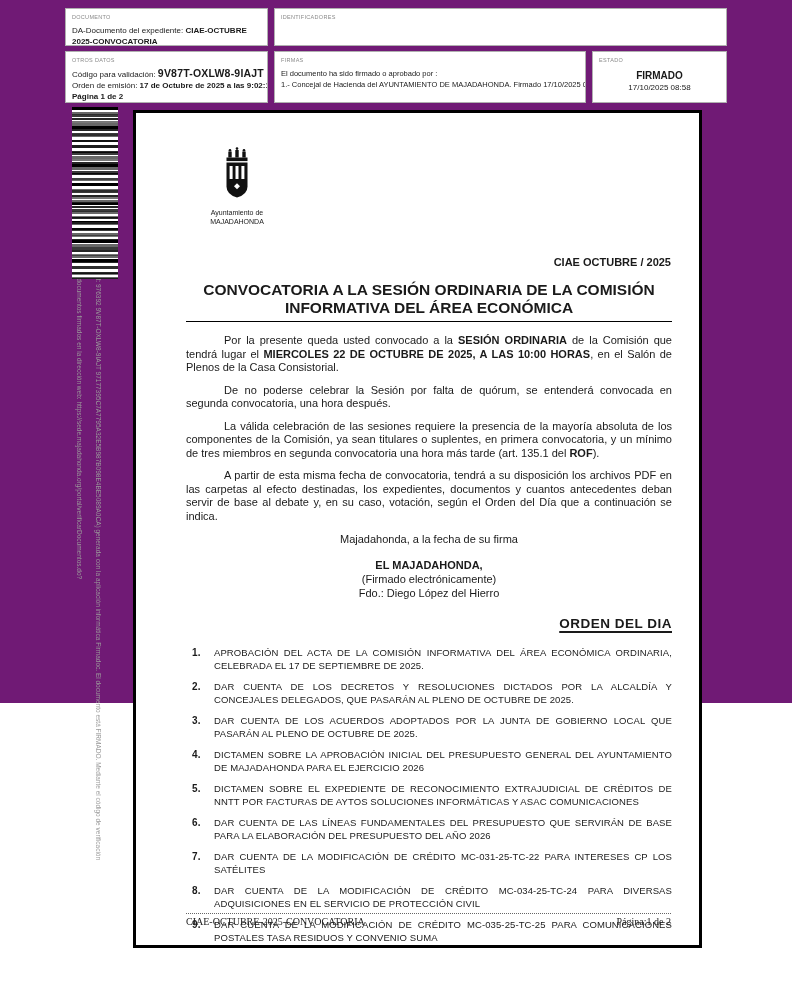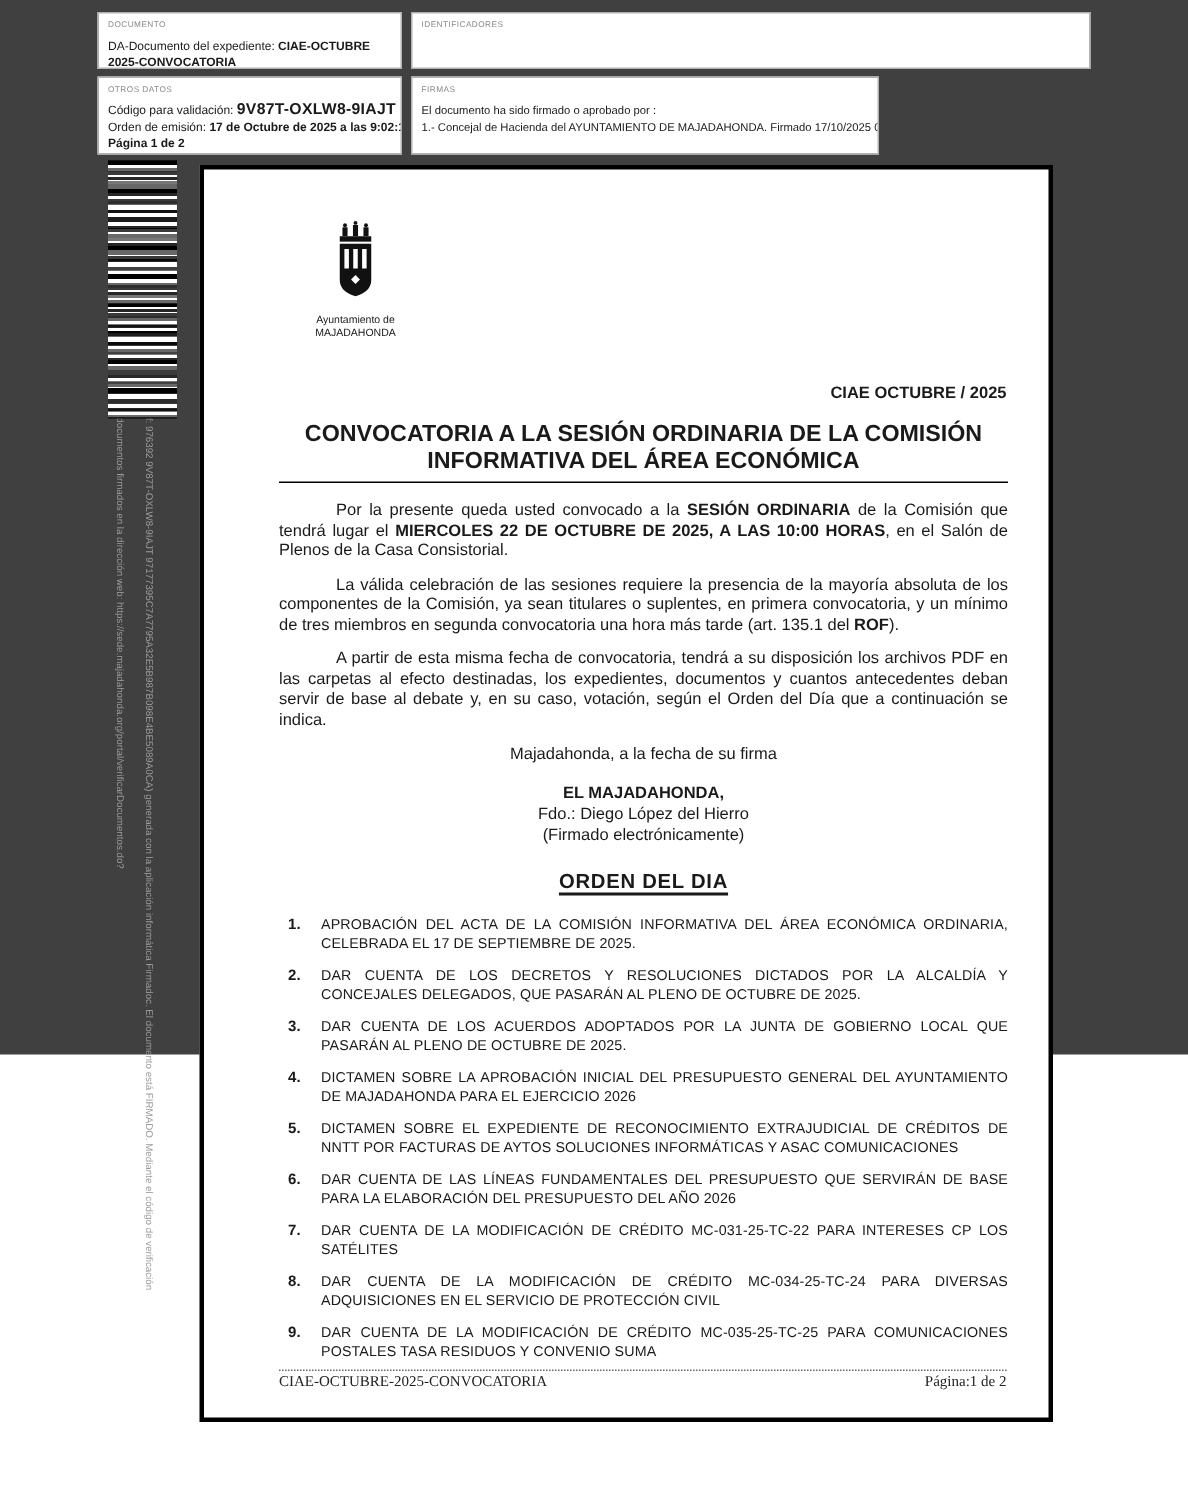--- a/index.html
+++ b/index.html
@@ -1,18 +1,18 @@
 <!DOCTYPE html>
 <html><head>
 <meta charset="utf-8">
 <style>
   * { margin:0; padding:0; box-sizing:border-box; }
   html,body { width:792px; height:1000px; background:#fff; overflow:hidden;
               font-family:"Liberation Sans", sans-serif; color:#1a1a1a; }
-  .canvas { position:relative; width:792px; height:703px; background:#404040; }
+  .canvas { position:relative; width:792px; height:703px; background:#701a75; }
 
   
   .meta { position:absolute; left:65px; top:8px; width:662px;
           display:grid; grid-template-columns:203px 312px 135px; grid-auto-rows:auto;
           column-gap:6px; row-gap:5px; }
   .cell { border:1px solid #b0b0b0; background:#fff; padding:3px 6px; font-size:8px; line-height:11px; overflow:hidden; }
   .cell .lbl { font-size:5.5px; color:#8a8a8a; letter-spacing:.3px; display:block; margin-bottom:2px; }
   .cell-documento { grid-column:1; height:38px; }
   .cell-ident { grid-column:2 / span 2; height:38px; }
   .cell-otros { grid-column:1; height:52px; }
@@ -49,21 +49,21 @@
   .doc-title { font-size:15.5px; font-weight:bold; text-align:center; line-height:18px; }
   .title-rule { border-top:1.5px solid #000; margin-top:4px; margin-bottom:12px; }
 
   .para { font-size:11px; line-height:13.5px; text-align:justify; text-indent:38px; margin-bottom:9px; }
   .para b { font-weight:bold; }
 
   .center-line { text-align:center; font-size:11px; line-height:14px; }
   .place-line { margin-top:8px; }
   .signer-title { font-weight:bold; margin-top:12px; }
 
-  .agenda-title { text-align:center; font-size:13.5px; font-weight:bold; letter-spacing:.5px;
+  .agenda-title { text-align:right; font-size:13.5px; font-weight:bold; letter-spacing:.5px;
                   text-decoration:underline; text-decoration-thickness:1.5px; text-underline-offset:3px;
                   margin-top:16px; margin-bottom:16px; }
   ol.agenda { list-style:none; counter-reset:item; padding-left:0; }
   ol.agenda li { counter-increment:item; position:relative; padding-left:28px;
                  font-size:9.5px; line-height:12.5px; text-align:justify; margin-bottom:9px;
                  letter-spacing:.1px; }
   ol.agenda li::before { content:counter(item) "."; position:absolute; left:6px; font-weight:bold; font-size:10px; }
 
   .page-footer { position:absolute; left:50px; right:28px; bottom:18px;
                  border-top:1px dotted #666; padding-top:2px;
@@ -86,20 +86,25 @@
     <div class="cell cell-otros">
       <span class="lbl">OTROS DATOS</span>
       <div class="nowrap"><span>Código para validación: </span><span class="codigo">9V87T-OXLW8-9IAJT</span></div>
       <div class="nowrap"><span>Orden de emisión: </span><b>17 de Octubre de 2025 a las 9:02:11</b></div>
       <div><b>Página 1 de 2</b></div>
     </div>
     <div class="cell cell-firmas">
       <span class="lbl">FIRMAS</span>
       <div class="firmas-line">El documento ha sido firmado o aprobado por :</div>
       <div class="firmas-line">1.- Concejal de Hacienda del AYUNTAMIENTO DE MAJADAHONDA. Firmado 17/10/2025 08:58</div>
+    </div>
+    <div class="cell cell-estado">
+      <span class="lbl" style="text-align:left;">ESTADO</span>
+      <div class="estado-status">FIRMADO</div>
+      <div class="estado-date">17/10/2025 08:58</div>
     </div>
   </div>
 
   <div class="margin-text">
     <div>Esta es una copia impresa del documento electrónico (Ref: 976392 9V87T-OXLW8-9IAJT 97177395C7A7795A32E5B987B098E4BE5089A0CA) generada con la aplicación informática Firmadoc. El documento está FIRMADO. Mediante el código de verificación</div>
     <div>puede comprobar la validez de la firma electrónica de los documentos firmados en la dirección web: https://sede.majadahonda.org/portal/verificarDocumentos.do?</div>
   </div>
 
   <div class="barcode"></div>
 
@@ -131,28 +136,29 @@
     </div>
 
     <div class="ref-line">CIAE OCTUBRE / 2025</div>
 
     <div class="content">
       <div class="doc-title">CONVOCATORIA A LA SESIÓN ORDINARIA DE LA COMISIÓN INFORMATIVA DEL ÁREA ECONÓMICA</div>
       <div class="title-rule"></div>
 
       <div>
           <p class="para"><span>Por la presente queda usted convocado a la </span><b>SESIÓN ORDINARIA</b><span> de la Comisión que tendrá lugar el </span><b>MIERCOLES 22 DE OCTUBRE DE 2025, A LAS 10:00 HORAS</b><span>, en el Salón de Plenos de la Casa Consistorial.</span></p>
+          <p class="para"><span>De no poderse celebrar la Sesión por falta de quórum, se entenderá convocada en segunda convocatoria, una hora después.</span></p>
           <p class="para"><span>La válida celebración de las sesiones requiere la presencia de la mayoría absoluta de los componentes de la Comisión, ya sean titulares o suplentes, en primera convocatoria, y un mínimo de tres miembros en segunda convocatoria una hora más tarde (art. 135.1 del </span><b>ROF</b><span>).</span></p>
           <p class="para"><span>A partir de esta misma fecha de convocatoria, tendrá a su disposición los archivos PDF en las carpetas al efecto destinadas, los expedientes, documentos y cuantos antecedentes deban servir de base al debate y, en su caso, votación, según el Orden del Día que a continuación se indica.</span></p>
         </div>
 
       <div class="center-line place-line">Majadahonda, a la fecha de su firma</div>
       <div class="center-line signer-title">EL MAJADAHONDA,</div>
+      <div class="center-line">(Firmado electrónicamente)</div>
       <div class="center-line">Fdo.: Diego López del Hierro</div>
-      <div class="center-line">(Firmado electrónicamente)</div>
 
       <div class="agenda-title">ORDEN DEL DIA</div>
       <ol class="agenda">
           <li>APROBACIÓN DEL ACTA DE LA COMISIÓN INFORMATIVA DEL ÁREA ECONÓMICA ORDINARIA, CELEBRADA EL 17 DE SEPTIEMBRE DE 2025.</li>
           <li>DAR CUENTA DE LOS DECRETOS Y RESOLUCIONES DICTADOS POR LA ALCALDÍA Y CONCEJALES DELEGADOS, QUE PASARÁN AL PLENO DE OCTUBRE DE 2025.</li>
           <li>DAR CUENTA DE LOS ACUERDOS ADOPTADOS POR LA JUNTA DE GOBIERNO LOCAL QUE PASARÁN AL PLENO DE OCTUBRE DE 2025.</li>
           <li>DICTAMEN SOBRE LA APROBACIÓN INICIAL DEL PRESUPUESTO GENERAL DEL AYUNTAMIENTO DE MAJADAHONDA PARA EL EJERCICIO 2026</li>
           <li>DICTAMEN SOBRE EL EXPEDIENTE DE RECONOCIMIENTO EXTRAJUDICIAL DE CRÉDITOS DE NNTT POR FACTURAS DE AYTOS SOLUCIONES INFORMÁTICAS Y ASAC COMUNICACIONES</li>
           <li>DAR CUENTA DE LAS LÍNEAS FUNDAMENTALES DEL PRESUPUESTO QUE SERVIRÁN DE BASE PARA LA ELABORACIÓN DEL PRESUPUESTO DEL AÑO 2026</li>
           <li>DAR CUENTA DE LA MODIFICACIÓN DE CRÉDITO MC-031-25-TC-22 PARA INTERESES CP LOS SATÉLITES</li>

